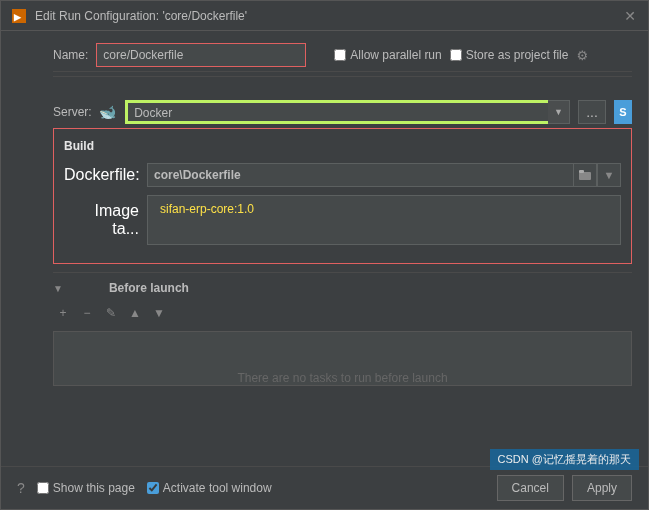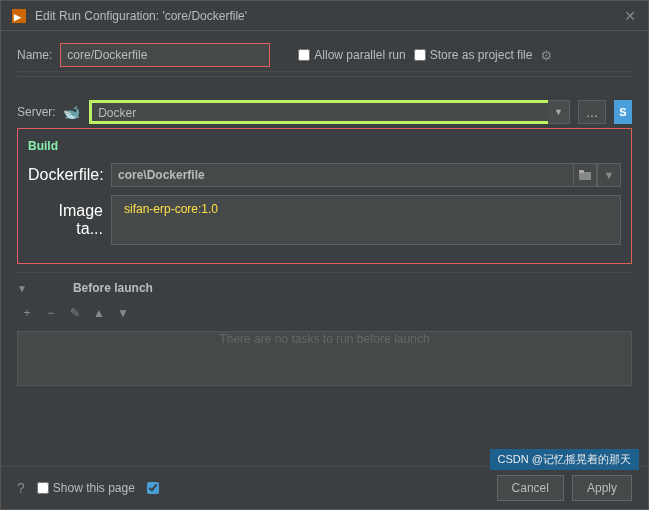--- a/index.html
+++ b/index.html
@@ -53,20 +53,21 @@
       color: #888;
       font-size: 14px;
     }
     .content {
       flex: 1;
       padding: 12px 16px;
       display: flex;
       flex-direction: column;
       gap: 4px;
       overflow: hidden;
+      margin-left: 36px;
     }
     .name-row {
       display: flex;
       align-items: center;
       gap: 8px;
     }
     .label {
       color: #bbb;
       font-size: 12px;
       white-space: nowrap;
@@ -124,21 +125,21 @@
     }
     .section-header {
       display: flex;
       align-items: center;
       justify-content: space-between;
       margin-bottom: 10px;
     }
     .section-title {
       font-size: 12px;
       font-weight: bold;
-      color: #86efac;
+      color: #e5e5e5;
     }
     .modify-options {
       color: #ff5555;
       font-size: 11px;
       cursor: pointer;
     }
     .form-row {
       display: flex;
       align-items: center;
       gap: 8px;
@@ -230,21 +231,21 @@
       align-items: center;
       justify-content: center;
       font-size: 12px;
       padding: 0;
     }
     .tasks-area {
       background: #45494a;
       border: 1px solid #555;
       min-height: 55px;
       display: flex;
-      align-items: flex-start;
+      align-items: flex-end;
       justify-content: center;
       color: #666;
       font-size: 12px;
     }
     .bottom-row {
       display: flex;
       align-items: center;
       padding: 8px 16px;
       border-top: 1px solid #4a4a4a;
       gap: 12px;
@@ -445,20 +446,21 @@
 
   <div class="bottom-row">
     <div class="bottom-left">
       <span class="question-mark">?</span>
       <div class="checkbox-item">
         <input type="checkbox" style="">
         <span class="label">Show this page</span>
       </div>
       <div class="checkbox-item">
         <input type="checkbox" checked="" style="">
+        <span class="label">Activate tool window</span>
       </div>
     </div>
     <div class="bottom-right">
       <button class="action-btn">Cancel</button>
       <button class="action-btn apply-btn">Apply</button>
     </div>
   </div>
 
   <div class="watermark">
     <span>CSDN @记忆摇晃着的那天</span>

